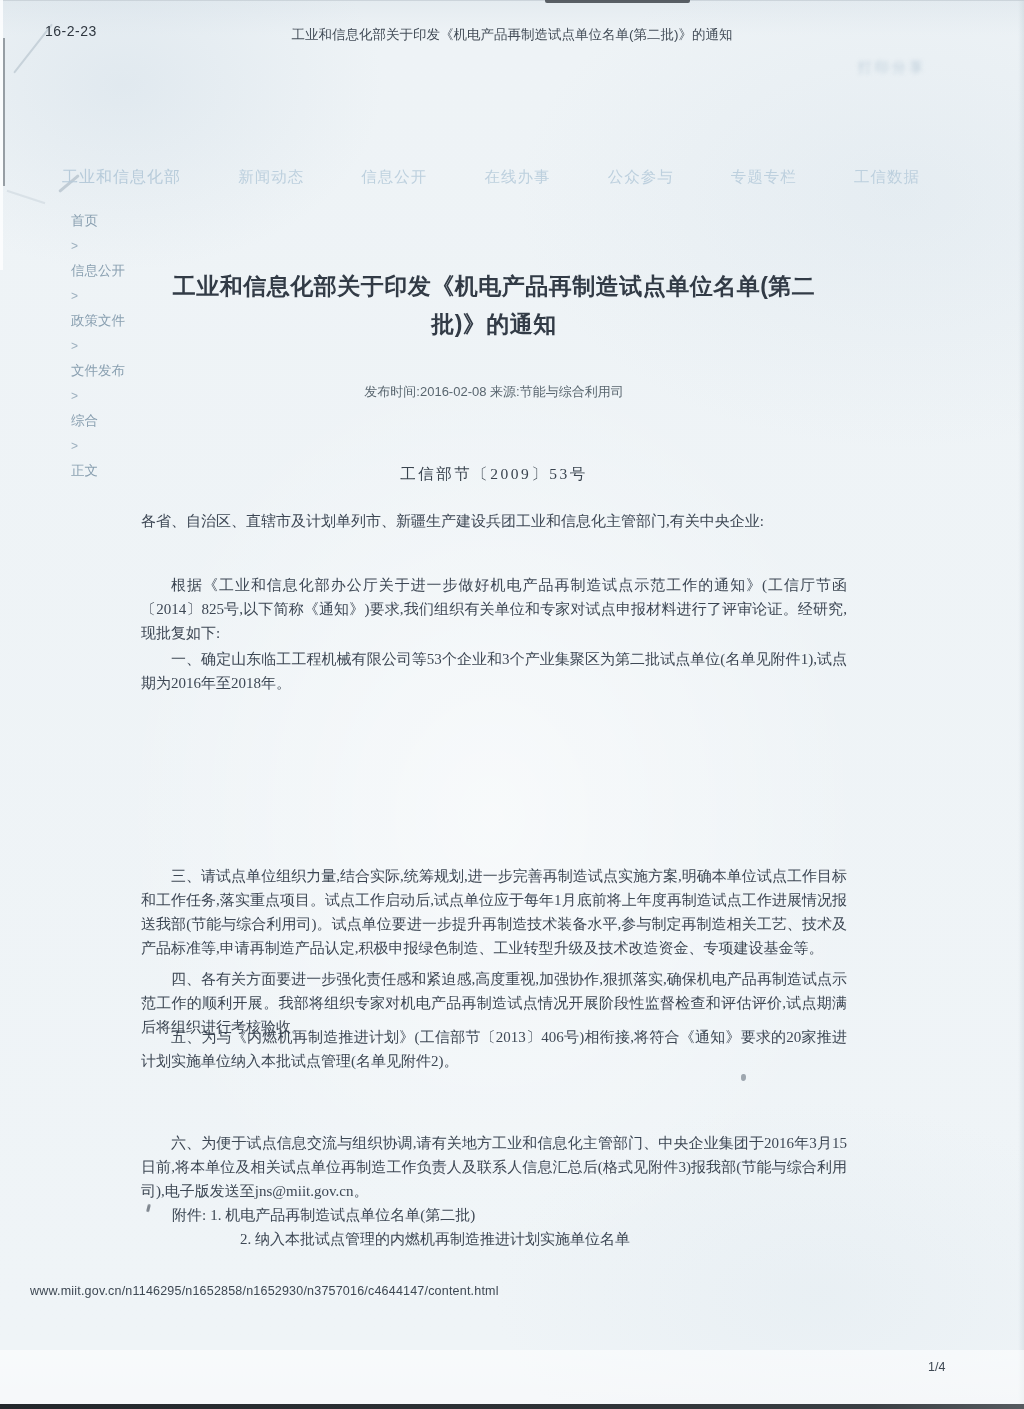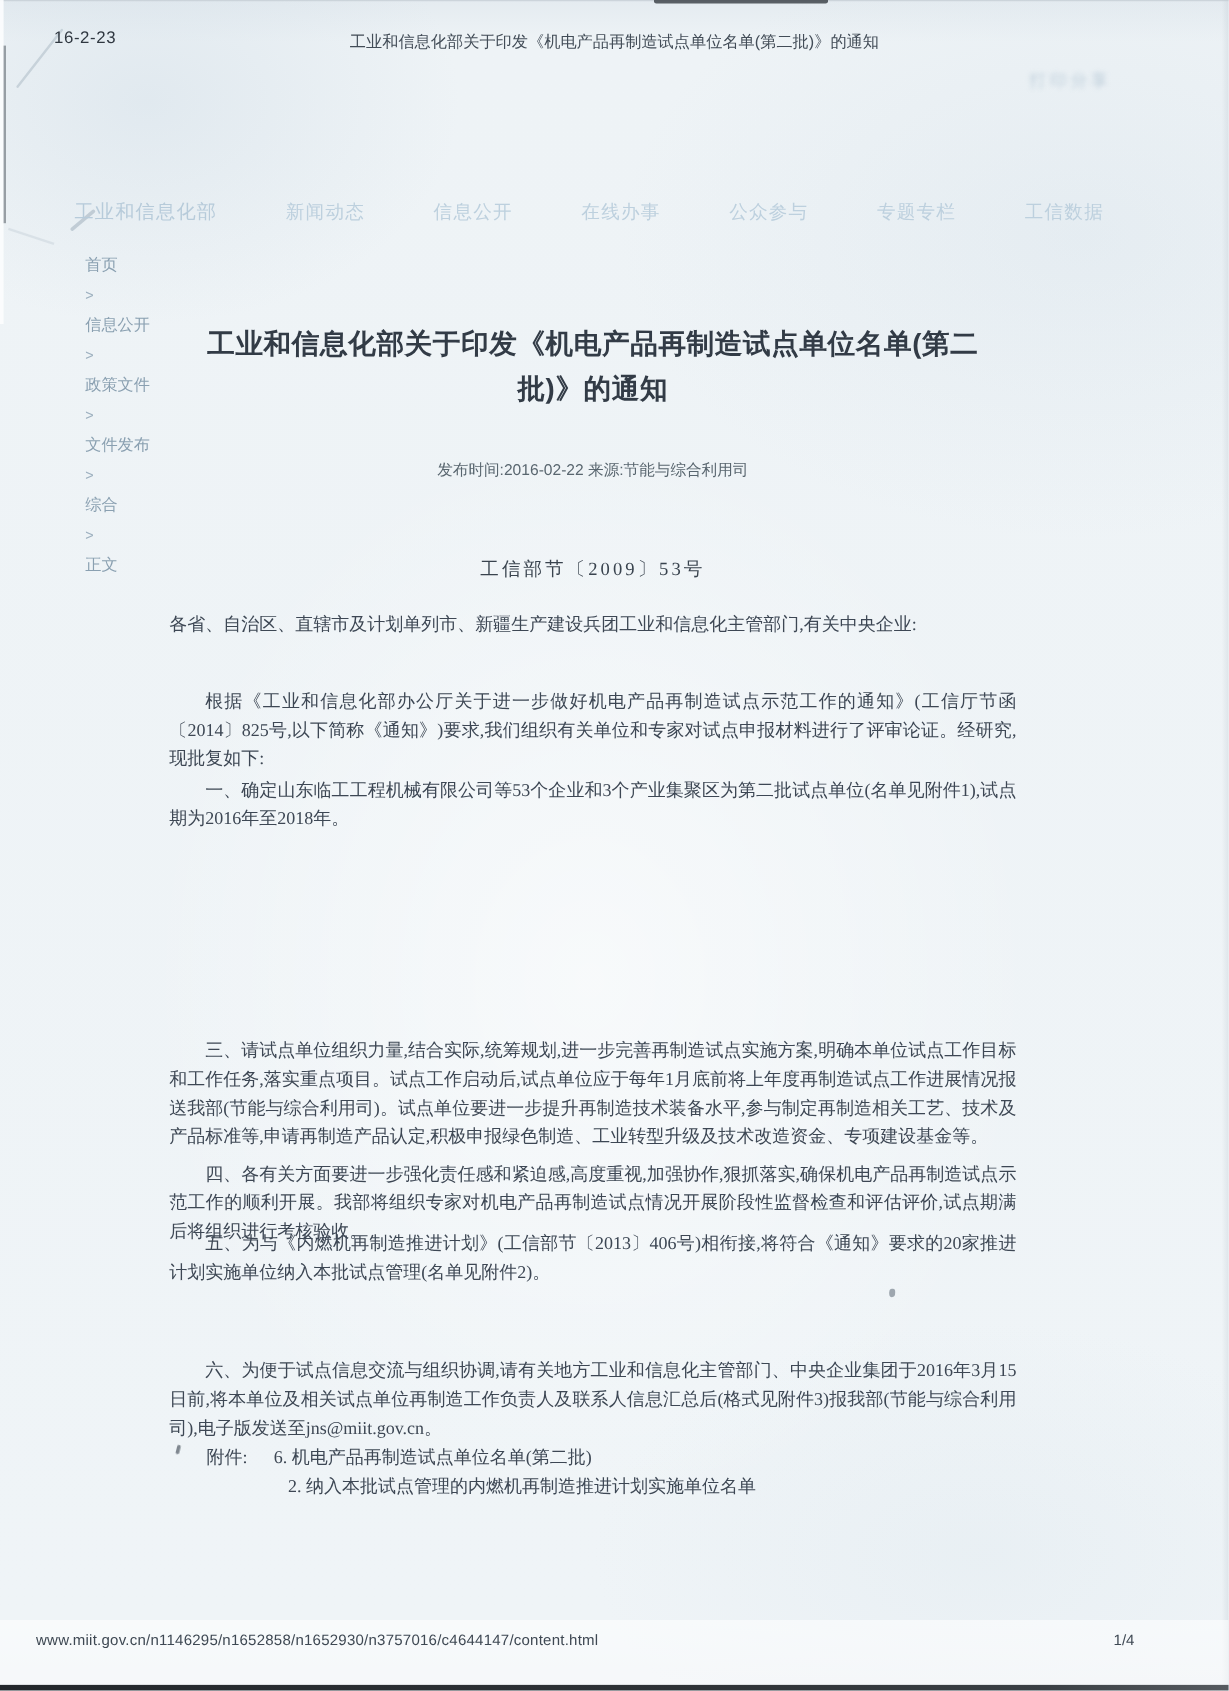--- a/index.html
+++ b/index.html
@@ -49,25 +49,25 @@
   .para{position:absolute;left:0;width:100%;text-indent:2em;}
   .p1{top:558px;}
   .p2{top:632px;}
   .p3{top:703px;}
   .p4{top:832px;margin-top:32px;}
   .p5{top:952px;}
   .p6{top:1010px;}
   .p7{top:1116px;}
   .attachments{position:absolute;left:0;top:1203px;width:100%;font-family:"Liberation Serif",serif;font-size:15px;line-height:24px;color:#3d4754;}
   .att-line1{padding-left:31px;}
-  .att-label{margin-right:22px;}
+  .att-label{margin-right:4px;}
   .att-item{padding-left:99px;}
   
   .footer-band{position:absolute;left:0;top:1350px;width:100%;height:54px;background:rgba(255,255,255,.55);}
-  .footer-url{position:absolute;left:30px;top:1360px;font-size:12.5px;color:#3e4853;letter-spacing:.2px;}
+  .footer-url{position:absolute;left:30px;top:1284px;font-size:12.5px;color:#3e4853;letter-spacing:.2px;}
   .footer-page{position:absolute;left:928px;top:1360px;font-size:12.5px;color:#3e4853;}
 </style>
 </head>
 <body>
 
 <div class="page">
 
   <div class="top-hairline"></div>
   <div class="top-dark-seg"></div>
   <div class="left-edge-paper"></div>
@@ -105,33 +105,33 @@
     <span class="crumb-sep">&gt;</span>
     <span class="crumb">综合</span>
     <span class="crumb-sep">&gt;</span>
     <span class="crumb">正文</span>
   </div>
 
   <div class="article">
     <div class="art-title">
       <div class="art-title-inner">工业和信息化部关于印发《机电产品再制造试点单位名单(第二批)》的通知</div>
     </div>
-    <div class="art-meta">发布时间:2016-02-22  来源:节能与综合利用司</div>
+    <div class="art-meta">发布时间:2016-02-08  来源:节能与综合利用司</div>
     <div class="doc-no">工信部节〔2009〕53号</div>
     <div class="body-text salutation">各省、自治区、直辖市及计划单列市、新疆生产建设兵团工业和信息化主管部门,有关中央企业:</div>
     <p class="body-text para p1">根据《工业和信息化部办公厅关于进一步做好机电产品再制造试点示范工作的通知》(工信厅节函〔2014〕825号,以下简称《通知》)要求,我们组织有关单位和专家对试点申报材料进行了评审论证。经研究,现批复如下:</p>
     <p class="body-text para p2">一、确定山东临工工程机械有限公司等53个企业和3个产业集聚区为第二批试点单位(名单见附件1),试点期为2016年至2018年。</p>
     <p class="body-text para p4">三、请试点单位组织力量,结合实际,统筹规划,进一步完善再制造试点实施方案,明确本单位试点工作目标和工作任务,落实重点项目。试点工作启动后,试点单位应于每年1月底前将上年度再制造试点工作进展情况报送我部(节能与综合利用司)。试点单位要进一步提升再制造技术装备水平,参与制定再制造相关工艺、技术及产品标准等,申请再制造产品认定,积极申报绿色制造、工业转型升级及技术改造资金、专项建设基金等。</p>
     <p class="body-text para p5">四、各有关方面要进一步强化责任感和紧迫感,高度重视,加强协作,狠抓落实,确保机电产品再制造试点示范工作的顺利开展。我部将组织专家对机电产品再制造试点情况开展阶段性监督检查和评估评价,试点期满后将组织进行考核验收。</p>
     <p class="body-text para p6">五、为与《内燃机再制造推进计划》(工信部节〔2013〕406号)相衔接,将符合《通知》要求的20家推进计划实施单位纳入本批试点管理(名单见附件2)。</p>
     <p class="body-text para p7">六、为便于试点信息交流与组织协调,请有关地方工业和信息化主管部门、中央企业集团于2016年3月15日前,将本单位及相关试点单位再制造工作负责人及联系人信息汇总后(格式见附件3)报我部(节能与综合利用司),电子版发送至jns@miit.gov.cn。</p>
 
     <div class="attachments">
       <div class="att-line1">
-        <span class="att-label">附件:</span><span>6. 机电产品再制造试点单位名单(第二批)</span>
+        <span class="att-label">附件:</span><span>1. 机电产品再制造试点单位名单(第二批)</span>
       </div>
       <div class="att-item">2. 纳入本批试点管理的内燃机再制造推进计划实施单位名单</div>
     </div>
   </div>
 
   <div class="footer-band"></div>
   <div class="footer-url">www.miit.gov.cn/n1146295/n1652858/n1652930/n3757016/c4644147/content.html</div>
   <div class="footer-page">1/4</div>
 
 </div>

